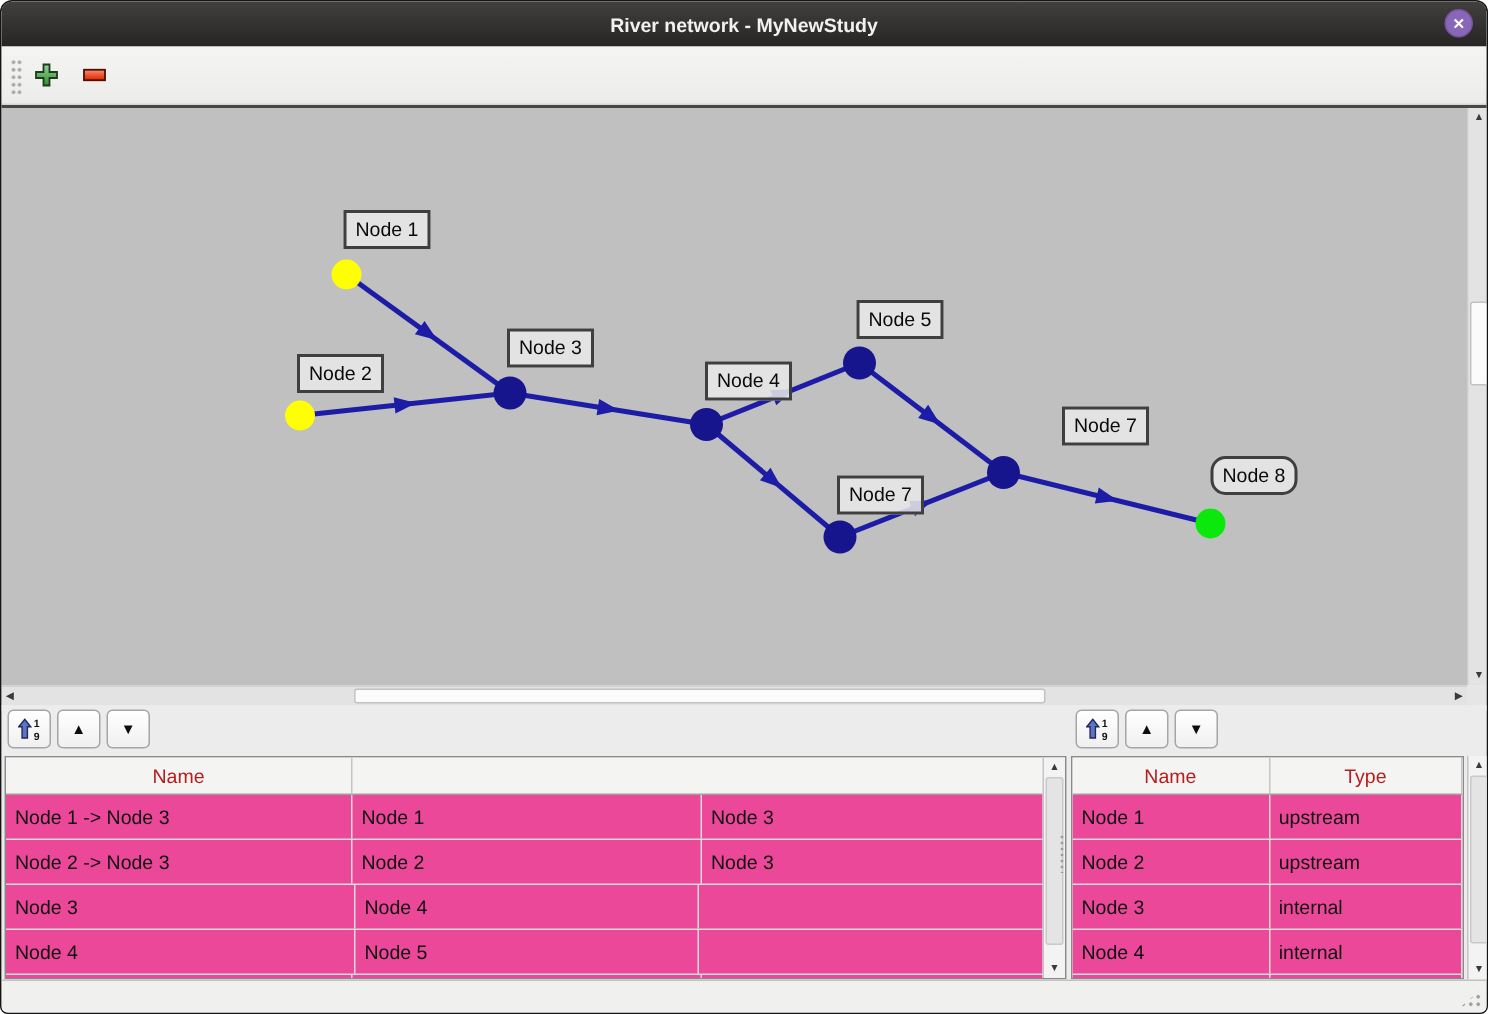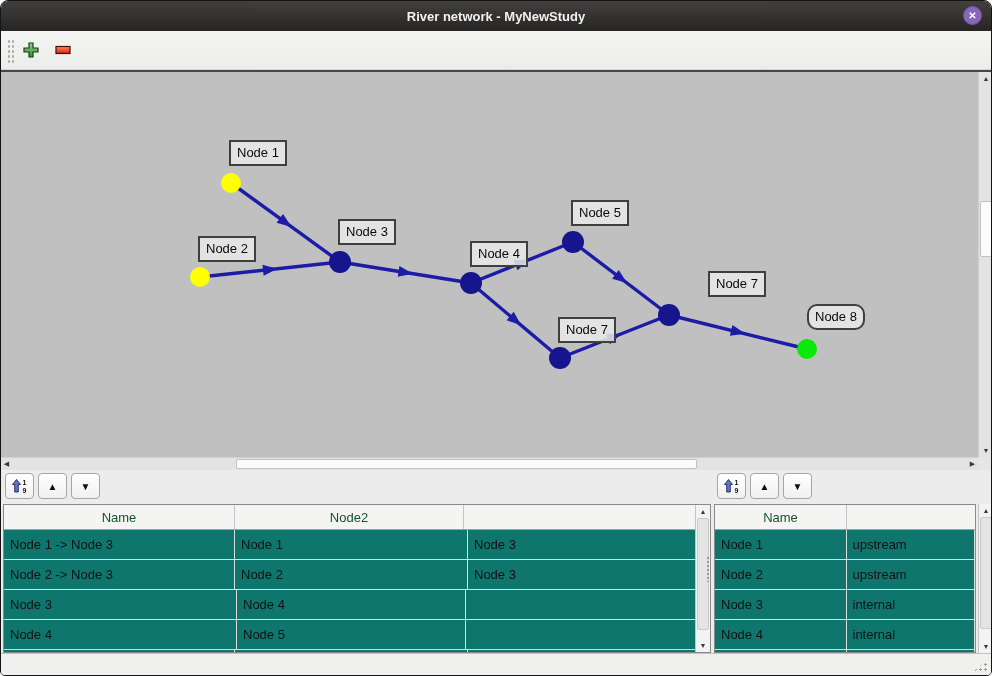--- a/index.html
+++ b/index.html
@@ -53,22 +53,22 @@
   .bottom{position:absolute;left:0;top:469px;width:992px;height:183px;background:#ececec;}
   .btn2{position:absolute;top:3px;width:29px;height:26px;background:linear-gradient(#ffffff,#f0f0f0);
     border:1px solid #a6a6a6;border-radius:4px;box-sizing:border-box;display:flex;
     align-items:center;justify-content:center;font-size:10px;color:#0d0d0d;}
 
   .table{position:absolute;top:34px;background:#fff;border:1px solid #8a8a8a;box-sizing:border-box;overflow:hidden;}
   #links-table{left:2px;width:708px;height:149px;}
   #nodes-table{left:713px;width:262px;height:149px;}
   .thead{display:flex;height:25px;background:#f4f4f3;border-bottom:1px solid #a0a0a0;box-sizing:border-box;}
   .th{font-size:13px;display:flex;align-items:center;justify-content:center;
-    border-right:1px solid #c4c4c4;box-sizing:border-box;color:#14532d;}
-  .tr{display:flex;height:30px;border-bottom:1px solid #dcdcdc;box-sizing:border-box;background:#0f766e;}
+    border-right:1px solid #c4c4c4;box-sizing:border-box;color:#b91c1c;}
+  .tr{display:flex;height:30px;border-bottom:1px solid #dcdcdc;box-sizing:border-box;background:#ec4899;}
   .td{font-size:13px;display:flex;align-items:center;padding-left:6px;
     border-right:1px solid #dcdcdc;box-sizing:border-box;color:#111;overflow:hidden;}
 
   .table-vscroll{position:absolute;right:0;top:0;width:15px;height:147px;background:#f3f3f3;
     border-left:1px solid #c4c4c4;box-sizing:border-box;}
   .table-vscroll .sb-btn{left:0;width:14px;height:13px;}
   .tthumb{position:absolute;left:1px;top:13px;width:12px;height:112px;background:#e4e4e4;
     border:1px solid #c9c9c9;border-radius:2px;box-sizing:border-box;}
   .ext-vscroll{position:absolute;left:977px;top:503px;width:15px;height:149px;background:#f3f3f3;
     border-left:1px solid #c4c4c4;box-sizing:border-box;}
@@ -212,21 +212,20 @@
     <div class="btn2" style="left:749px;">
         <span>▲</span>
       </div>
     <div class="btn2" style="left:782px;">
         <span>▼</span>
       </div>
 
     <div class="table" id="links-table">
       <div class="thead">
           <div class="th" style="width: 231px;">Name</div>
-          <div class="th" style="width: 229px;">Node2</div>
         </div>
       <div class="tbody">
           <div class="tr">
             <div class="td" style="width: 231px;">Node 1 -&gt; Node 3</div>
             <div class="td" style="width: 233px;">Node 1</div>
             <div class="td" style="width: 229px;">Node 3</div>
           </div>
           <div class="tr">
             <div class="td" style="width: 231px;">Node 2 -&gt; Node 3</div>
             <div class="td" style="width: 233px;">Node 2</div>
@@ -255,20 +254,21 @@
             <span>▼</span>
           </span>
       </div>
     </div>
 
     <div class="vsplit-tables"></div>
 
     <div class="table" id="nodes-table">
       <div class="thead">
           <div class="th" style="width: 132px;">Name</div>
+          <div class="th" style="width: 129px;">Type</div>
         </div>
       <div class="tbody">
           <div class="tr">
             <div class="td" style="width: 132px;">Node 1</div>
             <div class="td" style="width: 129px;">upstream</div>
           </div>
           <div class="tr">
             <div class="td" style="width: 132px;">Node 2</div>
             <div class="td" style="width: 129px;">upstream</div>
           </div>

